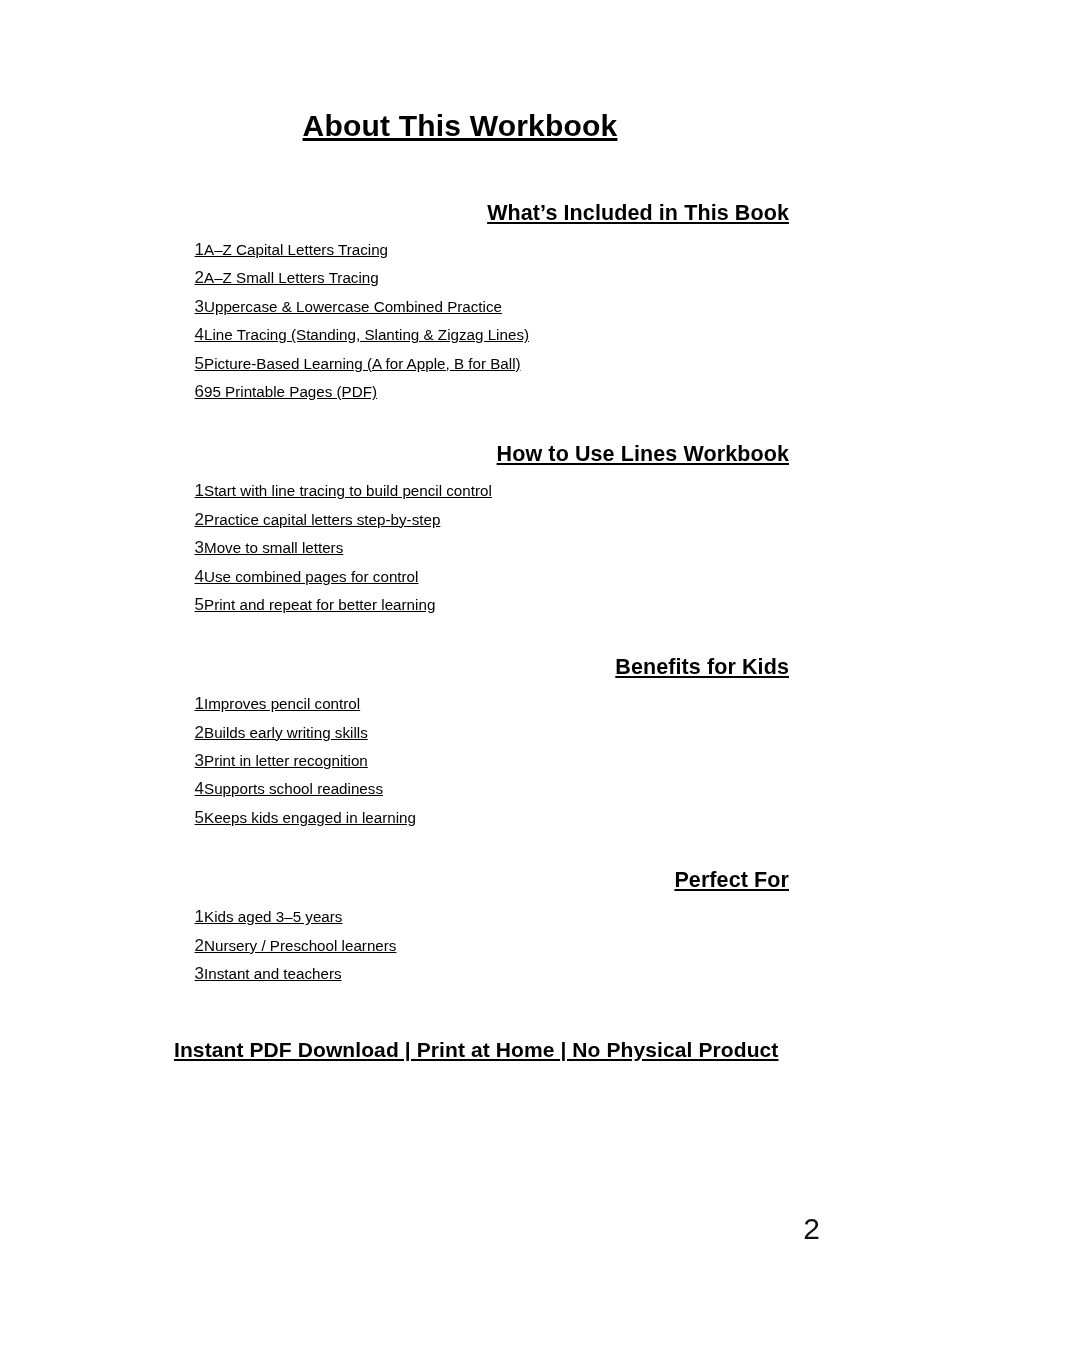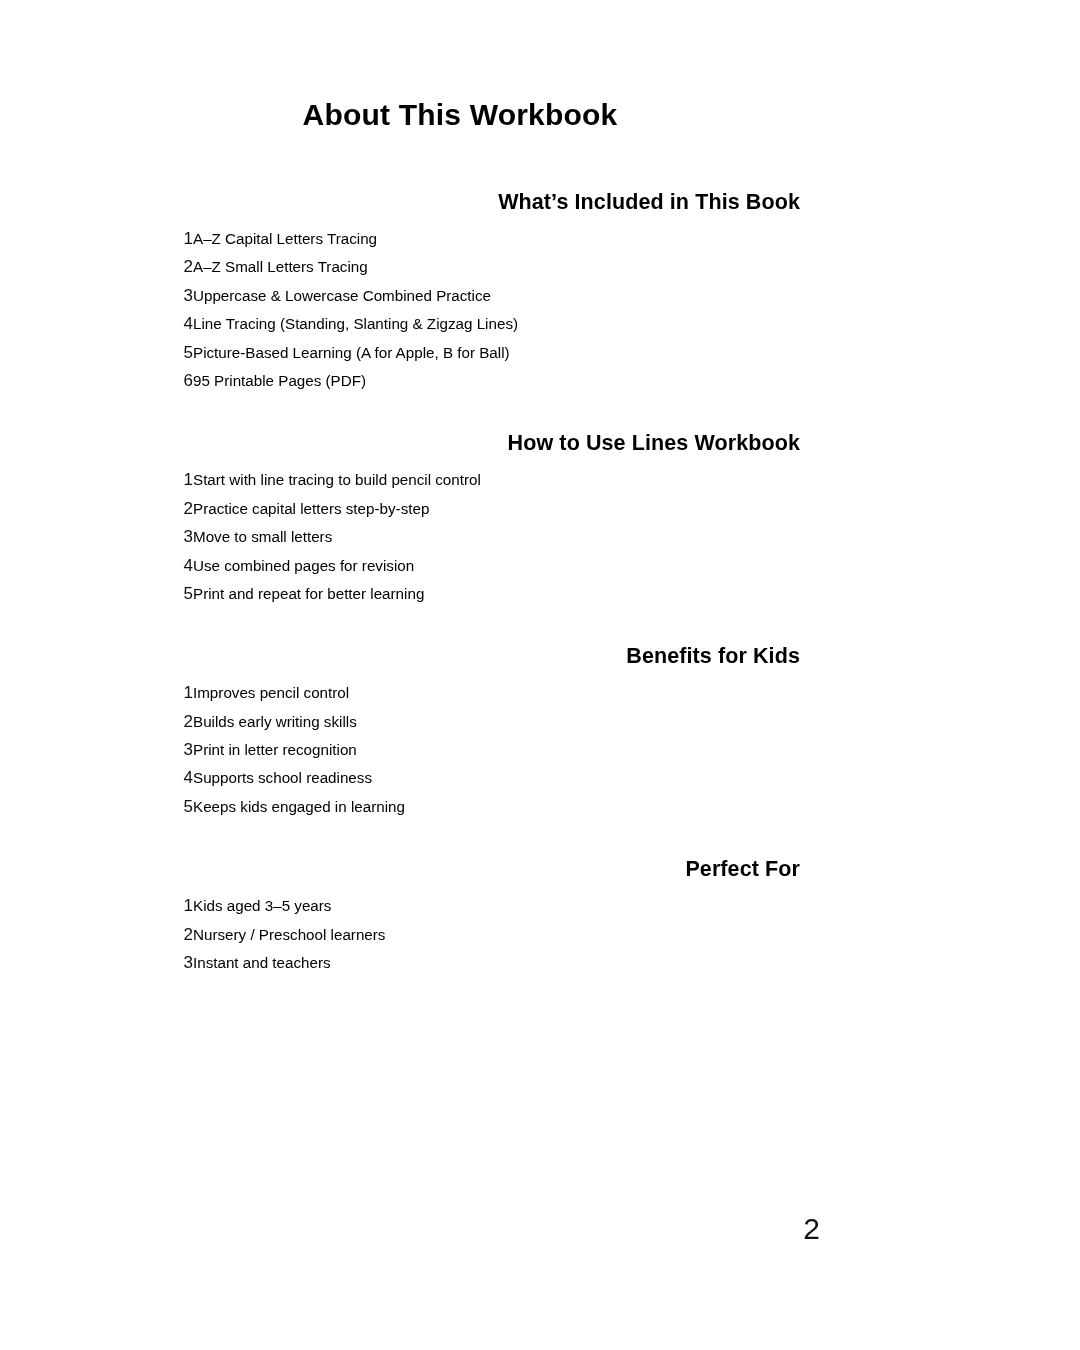--- a/index.html
+++ b/index.html
@@ -15,21 +15,22 @@
     position: relative;
     overflow: hidden;
   }
   .page {
     position: absolute;
     top: 0;
     left: 0;
     width: 920px;
     height: 1350px;
     box-sizing: border-box;
-    padding: 0;
+    padding: 11px;
+    text-decoration: underline;
   }
   .page-title {
     text-align: center;
     font-size: 30px;
     font-weight: bold;
     margin: 0;
     padding-top: 98px;
     letter-spacing: 0.2px;
   }
   .content {
@@ -135,21 +136,21 @@
         <li>
           <span class="num">2</span>
           <span class="txt">Practice capital letters step-by-step</span>
         </li>
         <li>
           <span class="num">3</span>
           <span class="txt">Move to small letters</span>
         </li>
         <li>
           <span class="num">4</span>
-          <span class="txt">Use combined pages for revision</span>
+          <span class="txt">Use combined pages for control</span>
         </li>
         <li>
           <span class="num">5</span>
           <span class="txt">Print and repeat for better learning</span>
         </li>
       </ol>
     </div>
 
     <div class="section">
       <h2 class="section-heading">Benefits for Kids</h2>
@@ -188,18 +189,19 @@
           <span class="num">2</span>
           <span class="txt">Nursery / Preschool learners</span>
         </li>
         <li>
           <span class="num">3</span>
           <span class="txt">Instant and teachers</span>
         </li>
       </ol>
     </div>
 
+    <div class="footer-line">Instant PDF Download | Print at Home | No Physical Product</div>
 
   </div>
 
   <div class="page-number">2</div>
 
 </div>
 
 </body></html>

